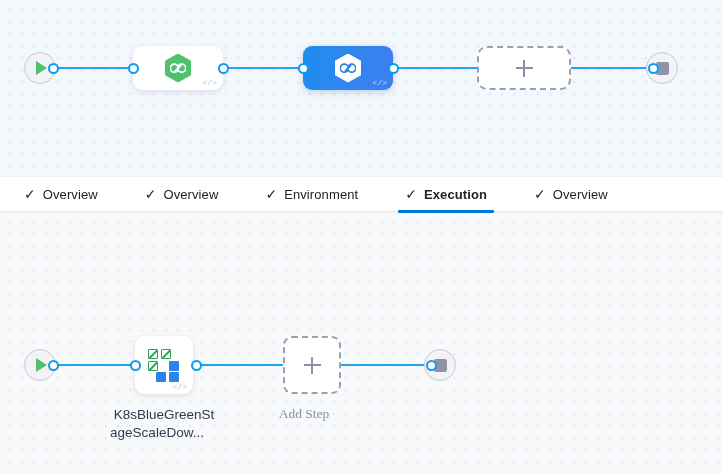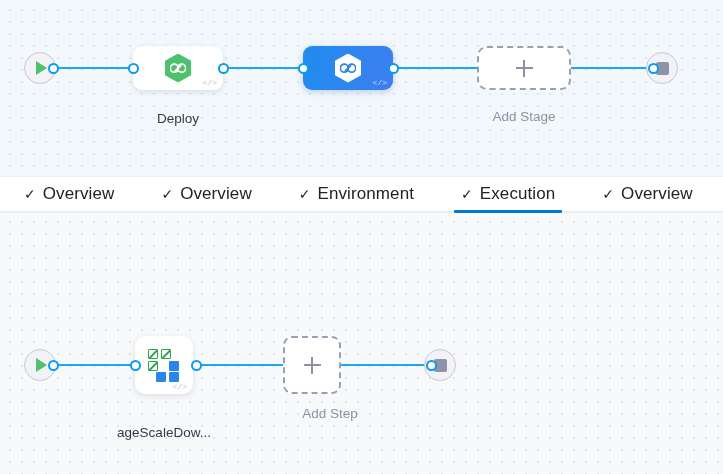--- a/index.html
+++ b/index.html
@@ -50,25 +50,25 @@
     cursor: pointer;
     white-space: nowrap;
   }
   .tab .tick {
     font-size: 14px;
     line-height: 1;
     color: #1c1c28;
     font-weight: 400;
   }
   .tab .tab-label {
-    font-size: 17px;
+    font-size: 13px;
     color: #22222a;
     letter-spacing: 0.1px;
   }
-  .tab.active .tab-label { font-weight: 400; }
+  .tab.active .tab-label { font-weight: 700; }
   .tab.active::after {
     content: "";
     position: absolute;
     left: -7px; right: -7px; bottom: -1px;
     height: 3px;
     background: #0278d5;
     border-radius: 1px;
   }
 
   .terminal {
@@ -222,38 +222,36 @@
       <div class="hexagon hex-green">
         <svg width="16" height="11" viewBox="0 0 16 11" aria-hidden="true">
           <path d="M4.3 1.2 A3.1 3.1 0 1 0 4.3 9.2 A3.1 3.1 0 1 0 4.3 1.2 Z M11.7 1.2 A3.1 3.1 0 1 1 11.7 9.2 A3.1 3.1 0 1 1 11.7 1.2 Z" fill="none" stroke="#ffffff" stroke-width="1.7"></path>
           <path d="M5.4 7.6 L10.6 2.8" stroke="#ffffff" stroke-width="1.7" stroke-linecap="round"></path>
         </svg>
       </div>
       <span class="code-badge">&lt;/&gt;</span>
     </div>
     <div class="dot" style="left:128px; top:62.5px;"></div>
     <div class="dot" style="left:218px; top:62.5px;"></div>
-    <div class="node-label" style="left:113px; top:110px;">Deploy</div>
 
     <div class="stage-node selected" style="left:303px; top:46px;">
       <div class="hexagon hex-white">
         <svg width="16" height="11" viewBox="0 0 16 11" aria-hidden="true">
           <path d="M4.3 1.2 A3.1 3.1 0 1 0 4.3 9.2 A3.1 3.1 0 1 0 4.3 1.2 Z M11.7 1.2 A3.1 3.1 0 1 1 11.7 9.2 A3.1 3.1 0 1 1 11.7 1.2 Z" fill="none" stroke="#2f82e8" stroke-width="1.7"></path>
           <path d="M5.4 7.6 L10.6 2.8" stroke="#2f82e8" stroke-width="1.7" stroke-linecap="round"></path>
         </svg>
       </div>
       <span class="code-badge">&lt;/&gt;</span>
     </div>
     <div class="dot" style="left:298px; top:62.5px;"></div>
     <div class="dot" style="left:388px; top:62.5px;"></div>
 
     <div id="add-stage-box" class="add-box" style="left:477px; top:46px;">
       <div class="plus"></div>
     </div>
-    <div class="node-label muted" style="left:459px; top:108px;">Add Stage</div>
 
     <div class="dot" style="left:648px; top:62.5px;"></div>
     <div class="terminal" style="left:646px; top:52px;">
       <div class="stop-sq"></div>
     </div>
   </div>
 
   <div id="tab-bar">
     <div class="tab">
       <span class="tick">✓</span>
@@ -294,26 +292,27 @@
         <span class="sq green" style="left:14px; top:1px;"></span>
         <span class="sq green" style="left:1px;  top:13px;"></span>
         <span class="sq blue" style="left:22px; top:13px;"></span>
         <span class="sq blue" style="left:9px;  top:24px;"></span>
         <span class="sq blue" style="left:22px; top:24px;"></span>
       </div>
       <span class="code-badge">&lt;/&gt;</span>
     </div>
     <div class="dot" style="left:130px; top:147.5px;"></div>
     <div class="dot" style="left:191px; top:147.5px;"></div>
-    <div class="node-label" style="left:99px; top:212px;">ageScaleDow...</div>
+    <div class="node-label" style="left:99px; top:194px;">K8sBlueGreenSt</div>
+    <div class="node-label" style="left:92px; top:212px;">ageScaleDow...</div>
 
     <div id="add-step-box" class="add-box" style="left:283px; top:124px;">
       <div class="plus"></div>
     </div>
-    <div class="node-label muted" style="left:265px; top:193px;">Add Step</div>
+    <div class="node-label muted" style="left:239px; top:193px;font-family:Liberation Serif, serif;">Add Step</div>
 
     <div class="dot" style="left:426px; top:147.5px;"></div>
     <div class="terminal" style="left:424px; top:137px;">
       <div class="stop-sq"></div>
     </div>
   </div>
 
 </div>
 
 </body></html>

